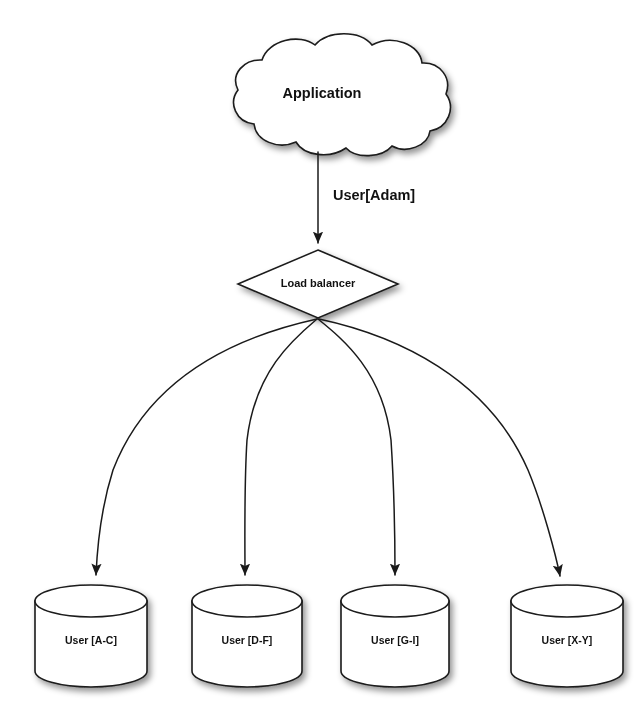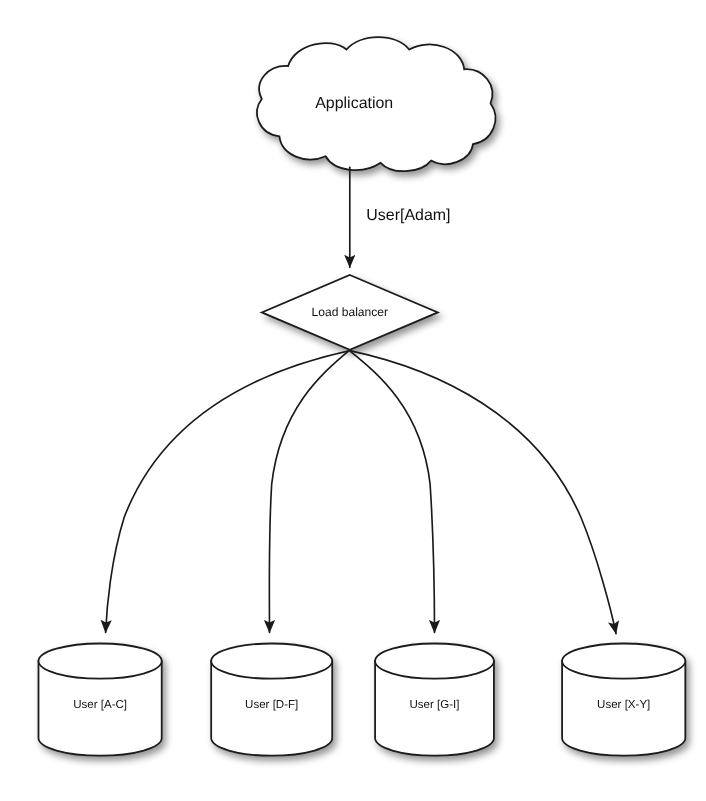--- a/index.html
+++ b/index.html
@@ -9,20 +9,21 @@
   }
   body {
     font-family: "Liberation Sans", sans-serif;
   }
   #canvas {
     position: relative;
     width: 642px;
     height: 728px;
     background: #ffffff;
     overflow: hidden;
+    font-weight: bold;
   }
   #diagram-svg {
     position: absolute;
     top: 0;
     left: 0;
     width: 642px;
     height: 728px;
   }
   .shape-stroke {
     stroke: #1a1a1a;

